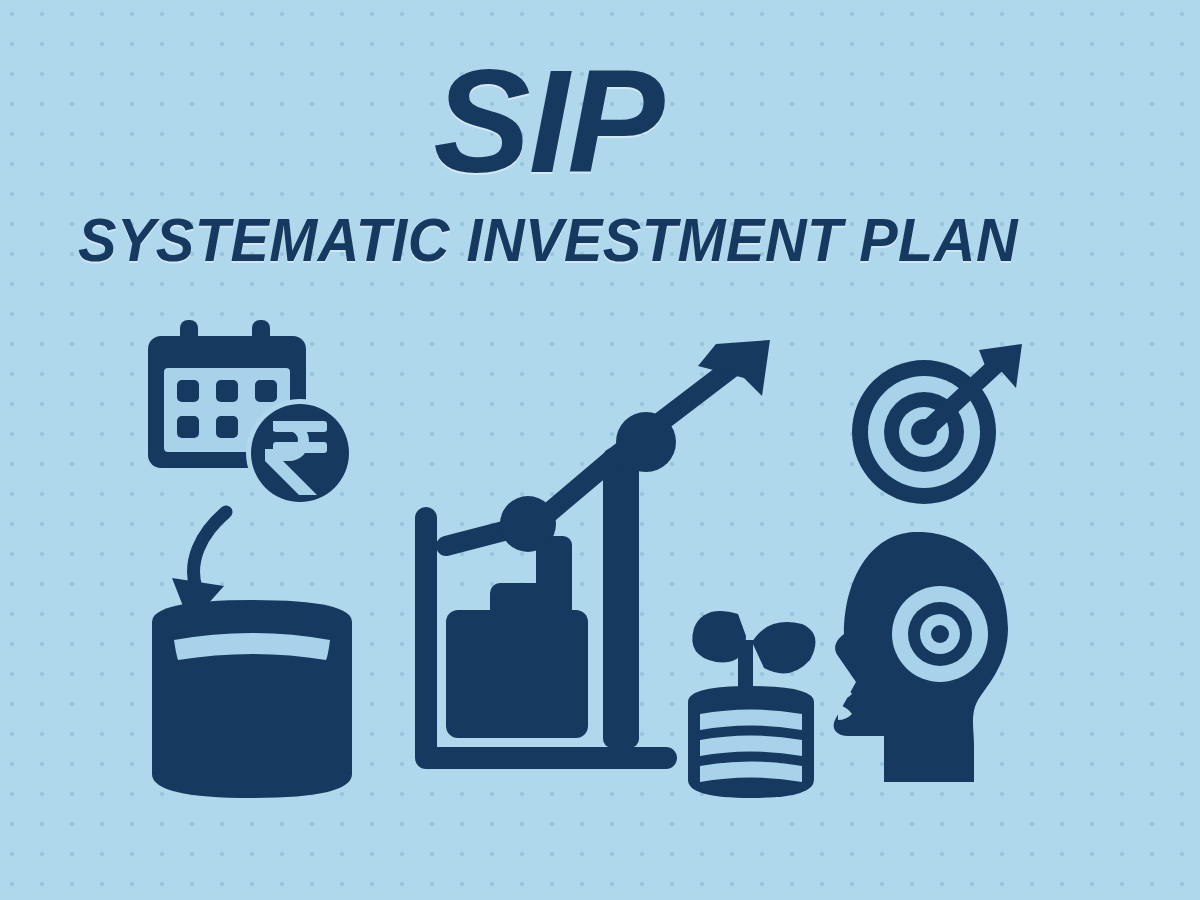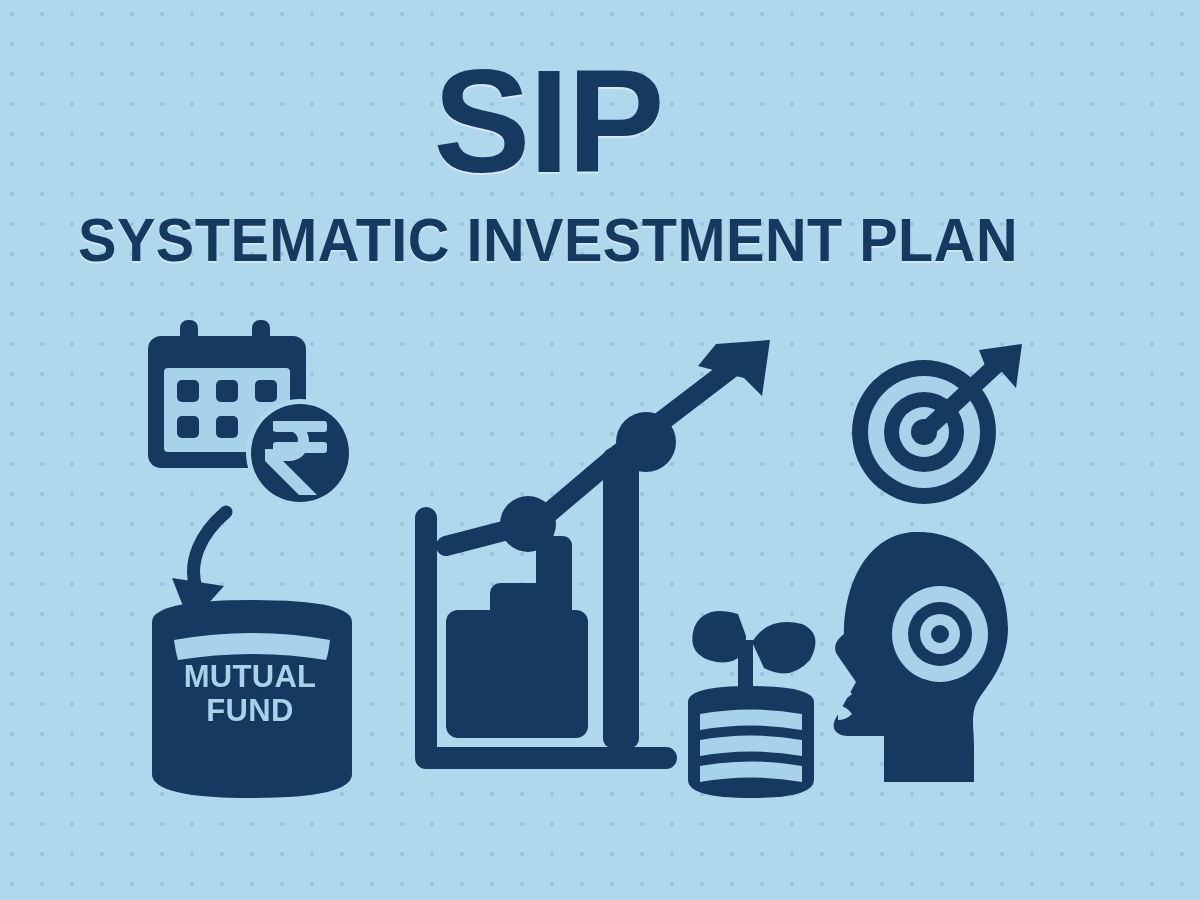--- a/index.html
+++ b/index.html
@@ -21,20 +21,21 @@
     font-family: "Liberation Sans", sans-serif;
   }
 
   
   #title-block {
     position: absolute;
     left: 0;
     top: 52px;
     width: 1096px;
     text-align: center;
+    font-style: italic;
   }
   #main-title {
     font-family: "Liberation Sans", sans-serif;
     font-weight: bold;
     font-size: 146px;
     line-height: 140px;
     letter-spacing: -2px;
     color: #163a5f;
     text-shadow: 0 2px 0 rgba(255,255,255,0.45);
     margin: 0;
@@ -125,24 +126,20 @@
       <path d="M88 12 C 62 34, 50 62, 58 88" stroke="#163a5f" stroke-width="13" fill="none" stroke-linecap="round"></path>
       <path d="M34 78 L86 86 L52 124 Z" fill="#163a5f"></path>
     </g>
     <g>
 
       <path d="M14 122 q0 -22 100 -22 q100 0 100 22 v152 q0 24 -100 24 q-100 0 -100 -24 z" fill="#163a5f"></path>
 
       <path d="M36 140 q78 -14 156 0 q-2 16 -4 20 q-74 -12 -148 0 q-2 -6 -4 -20 z" fill="#a7d2ea"></path>
     </g>
   </svg>
-  <div class="fund-label">
-    <span>MUTUAL</span>
-    <span>FUND</span>
-  </div>
 
   <svg id="growth-chart-icon" class="icon-svg" width="420" height="440" viewBox="0 0 420 440">
 
     <g>
       <path d="M28 180 L28 420 L268 420" stroke="#163a5f" stroke-width="22" fill="none" stroke-linecap="round" stroke-linejoin="round"></path>
     </g>
 
     <rect x="205" y="110" width="36" height="300" rx="9" fill="#163a5f"></rect>
 
     <rect x="138" y="198" width="36" height="202" rx="9" fill="#163a5f"></rect>

